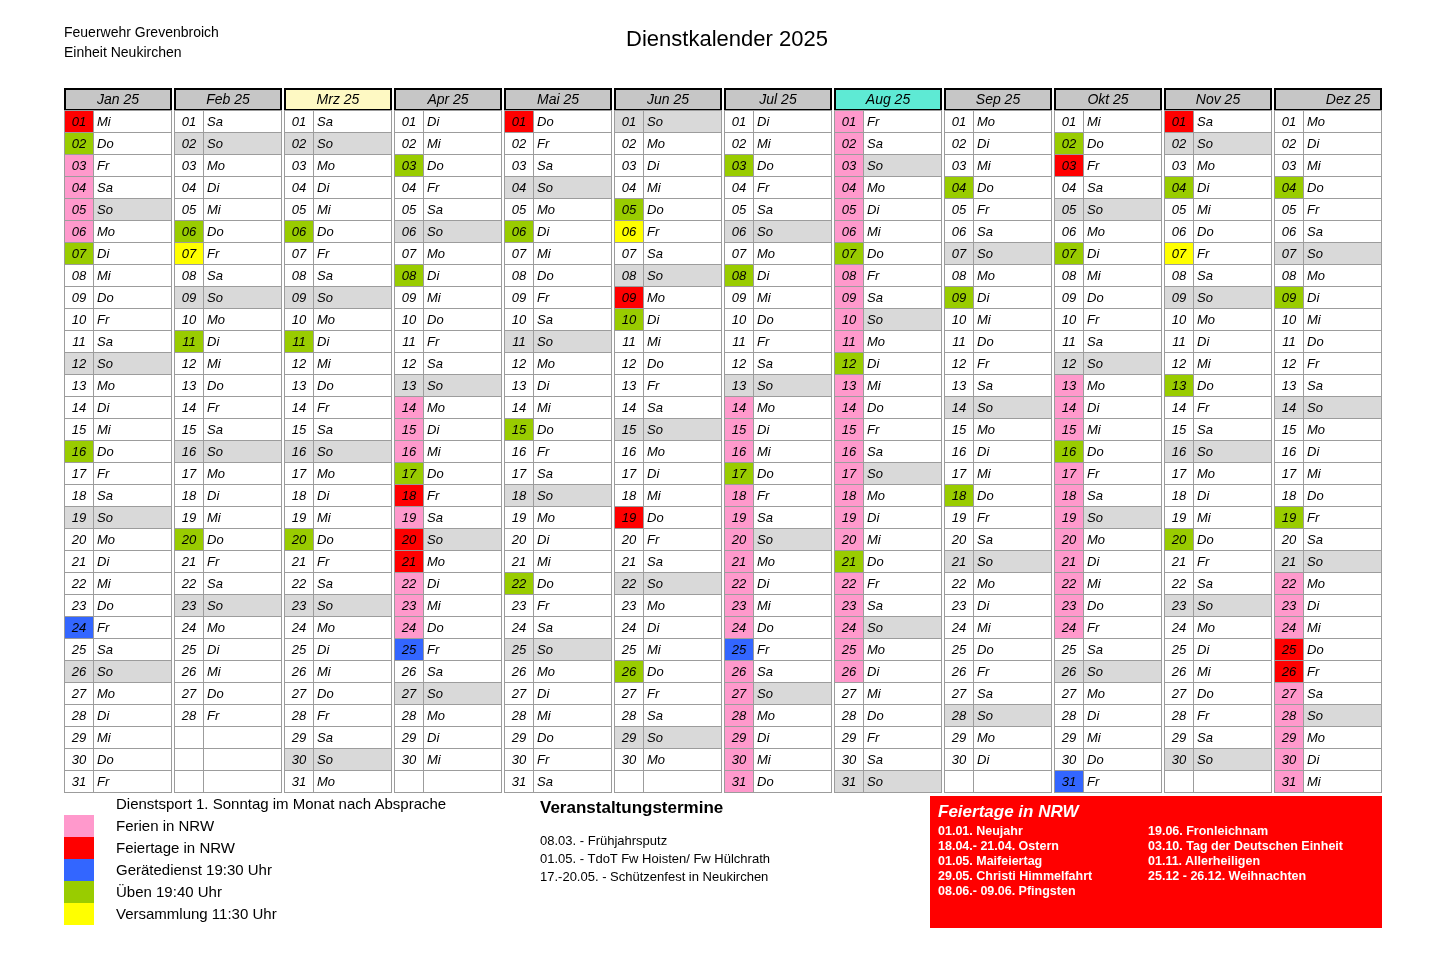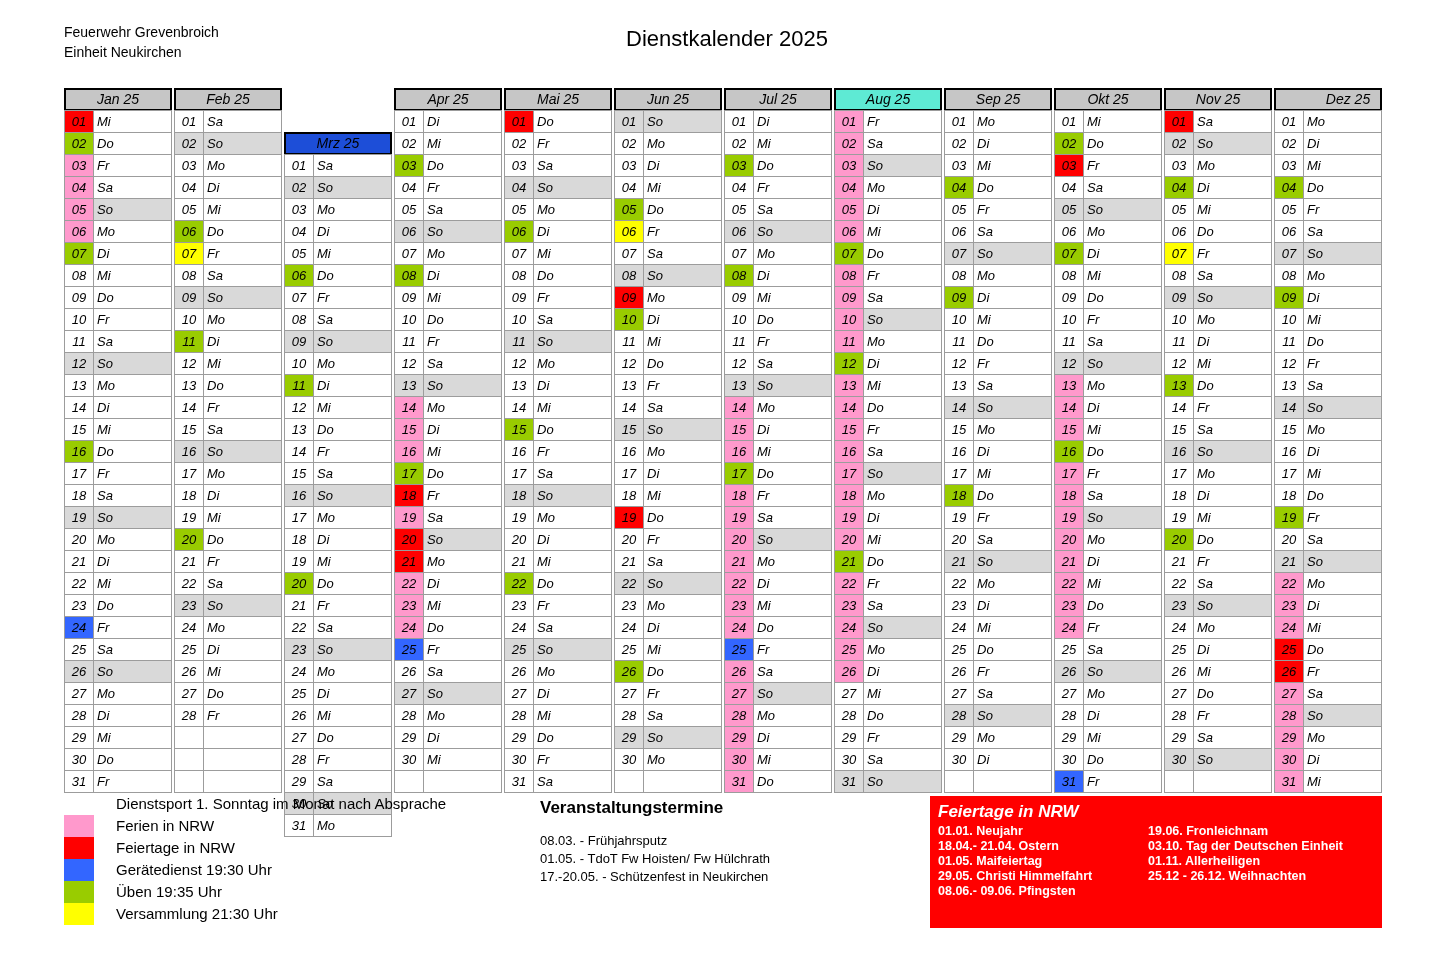--- a/index.html
+++ b/index.html
@@ -292,21 +292,21 @@
       <div class="day-row">
         <div class="c num"></div>
         <div class="c wd"></div>
       </div>
       <div class="day-row">
         <div class="c num"></div>
         <div class="c wd"></div>
       </div>
     </div>
     <div class="month">
-      <div class="mh" style="background: #1d4ed8; margin-top: 44px;">Mrz 25</div>
+      <div class="mh" style="background: #fef9c3;">Mrz 25</div>
       <div class="day-row">
         <div class="c num">01</div>
         <div class="c wd">Sa</div>
       </div>
       <div class="day-row">
         <div class="c num" style="background: rgb(217, 217, 217);">02</div>
         <div class="c wd" style="background: rgb(217, 217, 217);">So</div>
       </div>
       <div class="day-row">
         <div class="c num">03</div>
@@ -1582,25 +1582,25 @@
     <div class="leg-row">
       <div class="leg-swatch" style="background: rgb(255, 0, 0);"></div>
       <div class="leg-label">Feiertage in NRW</div>
     </div>
     <div class="leg-row">
       <div class="leg-swatch" style="background: rgb(51, 102, 255);"></div>
       <div class="leg-label">Gerätedienst 19:30 Uhr</div>
     </div>
     <div class="leg-row">
       <div class="leg-swatch" style="background: rgb(153, 204, 0);"></div>
-      <div class="leg-label">Üben 19:35 Uhr</div>
+      <div class="leg-label">Üben 19:40 Uhr</div>
     </div>
     <div class="leg-row">
       <div class="leg-swatch" style="background: rgb(255, 255, 0);"></div>
-      <div class="leg-label">Versammlung 21:30 Uhr</div>
+      <div class="leg-label">Versammlung 11:30 Uhr</div>
     </div>
   </div>
 
 <div class="events">
   <div class="events-title">Veranstaltungstermine</div>
   <div id="event-items">
       <div class="event-item">08.03. - Frühjahrsputz</div>
       <div class="event-item">01.05. - TdoT Fw Hoisten/ Fw Hülchrath</div>
       <div class="event-item">17.-20.05. - Schützenfest in Neukirchen</div>
     </div>

